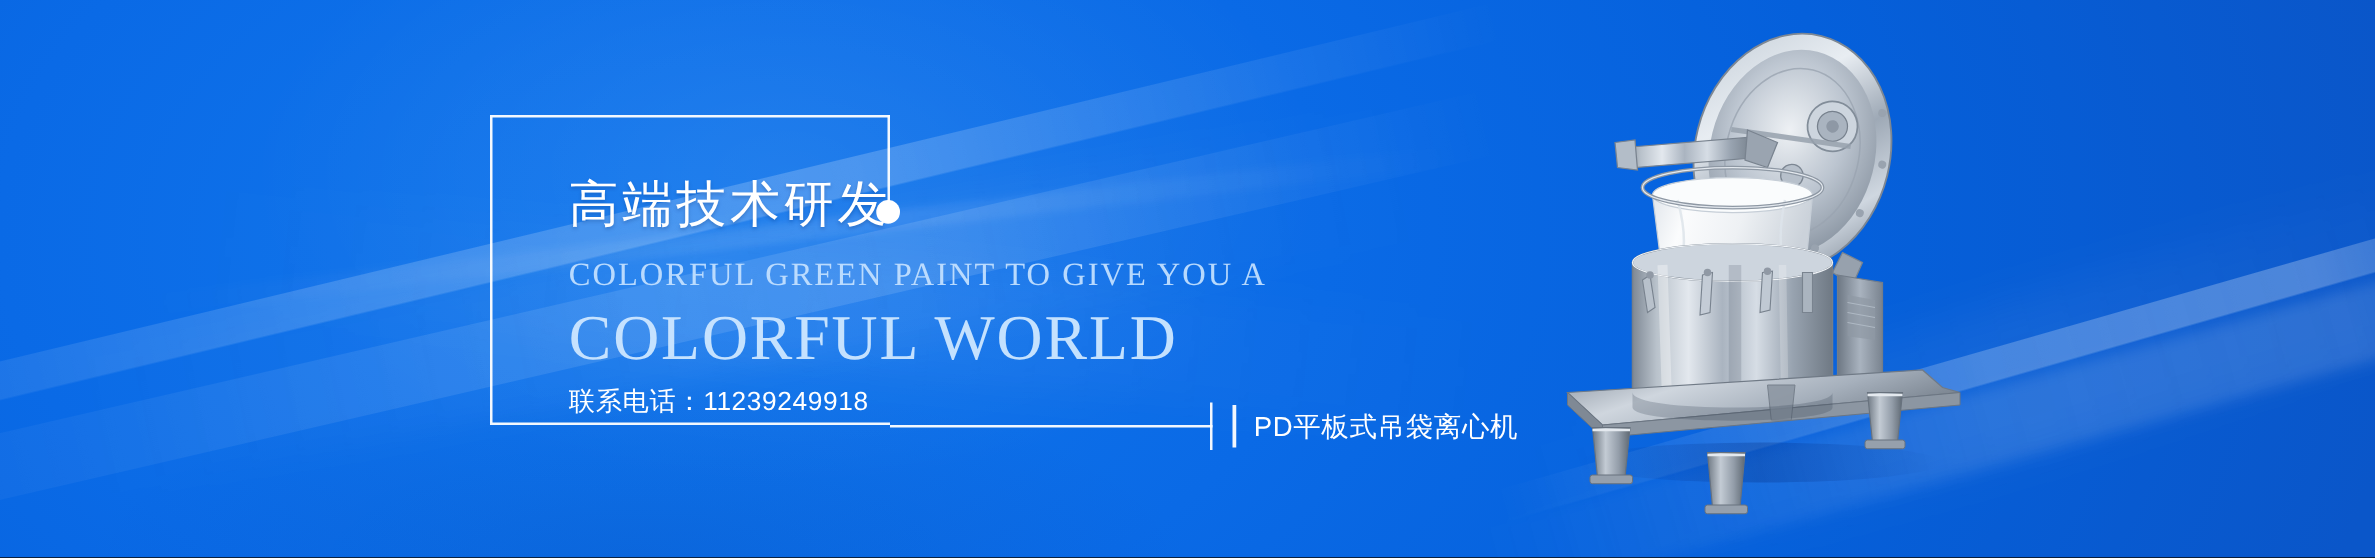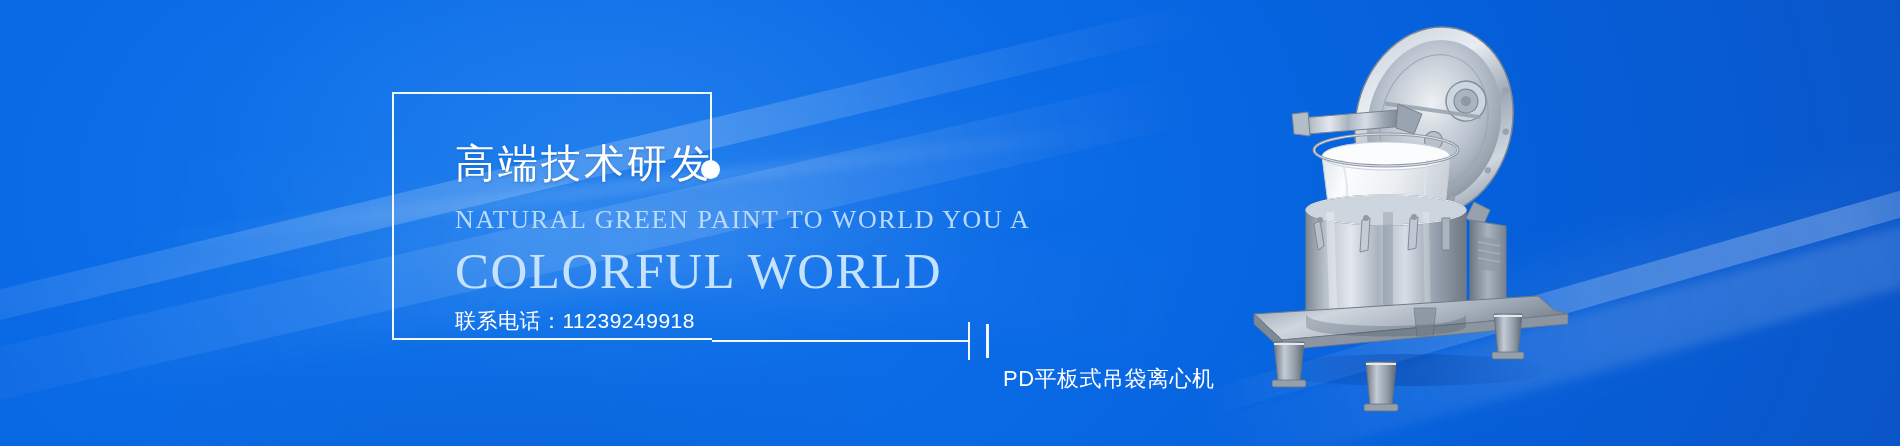--- a/index.html
+++ b/index.html
@@ -171,21 +171,20 @@
     width: 3px; height: 34px;
     background: rgba(255,255,255,0.95);
   }
   .caption-text {
     position: absolute;
     left: 1003px; top: 327px;
     font-size: 22px;
     color: #ffffff;
     letter-spacing: 0.5px;
     white-space: nowrap;
-    margin-top: 37px;
   }
 
   
   .machine {
     position: absolute;
     left: 1238px; top: 14px;
     width: 360px; height: 420px;
   }
   .machine svg { display: block; width: 100%; height: 100%; }
 </style>
@@ -209,21 +208,21 @@
 
   <div class="frame"></div>
   <div class="frame-drop"></div>
   <div class="frame-dot"></div>
 
   <div class="headline">
     <span>高端技术研发</span>
     <span class="gap"></span>
   </div>
 
-  <div class="subline-en">NATURAL GREEN PAINT TO WORLD YOU A</div>
+  <div class="subline-en">COLORFUL GREEN PAINT TO GIVE YOU A</div>
   <div class="bigline-en">COLORFUL WORLD</div>
   <div class="phone">联系电话：11239249918</div>
 
   <div class="caption-line"></div>
   <div class="caption-tick"></div>
   <div class="caption-bar"></div>
   <div class="caption-text">PD平板式吊袋离心机</div>
 
   <div class="machine">
     <svg viewBox="0 0 360 420" xmlns="http://www.w3.org/2000/svg">

